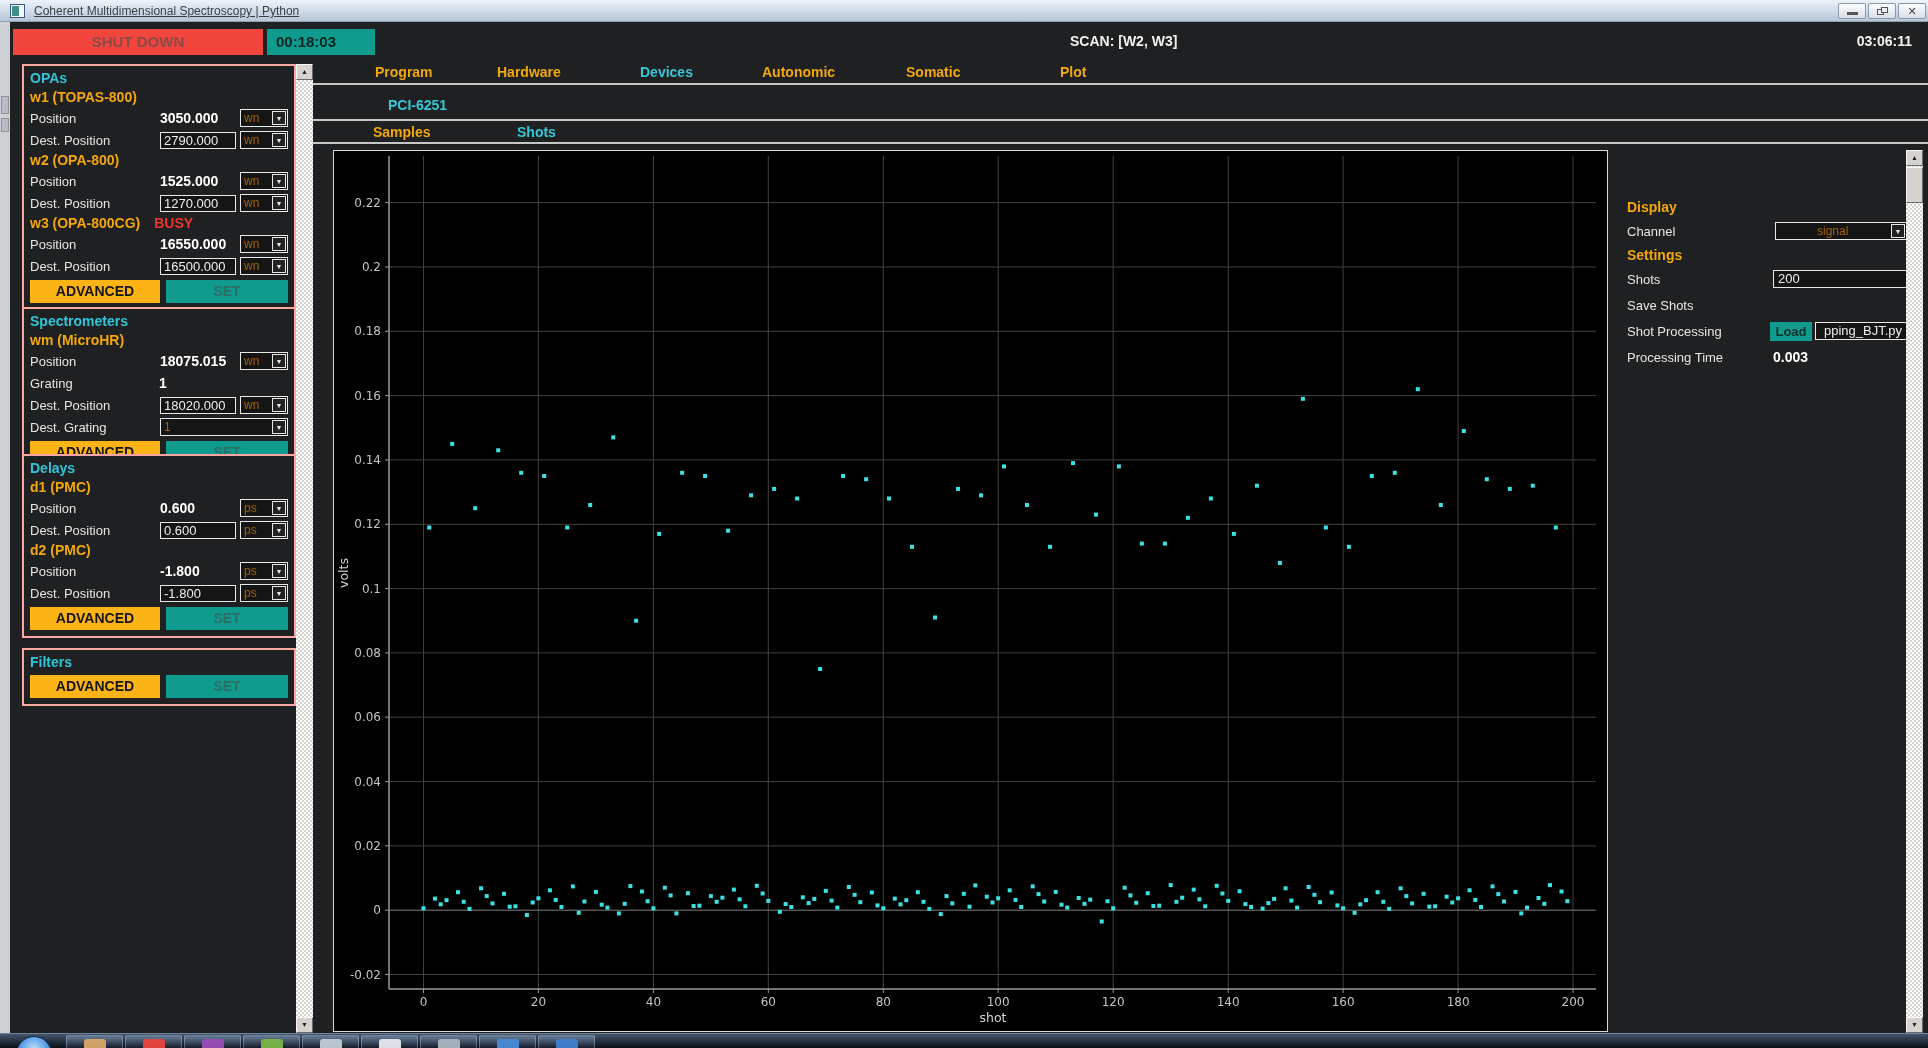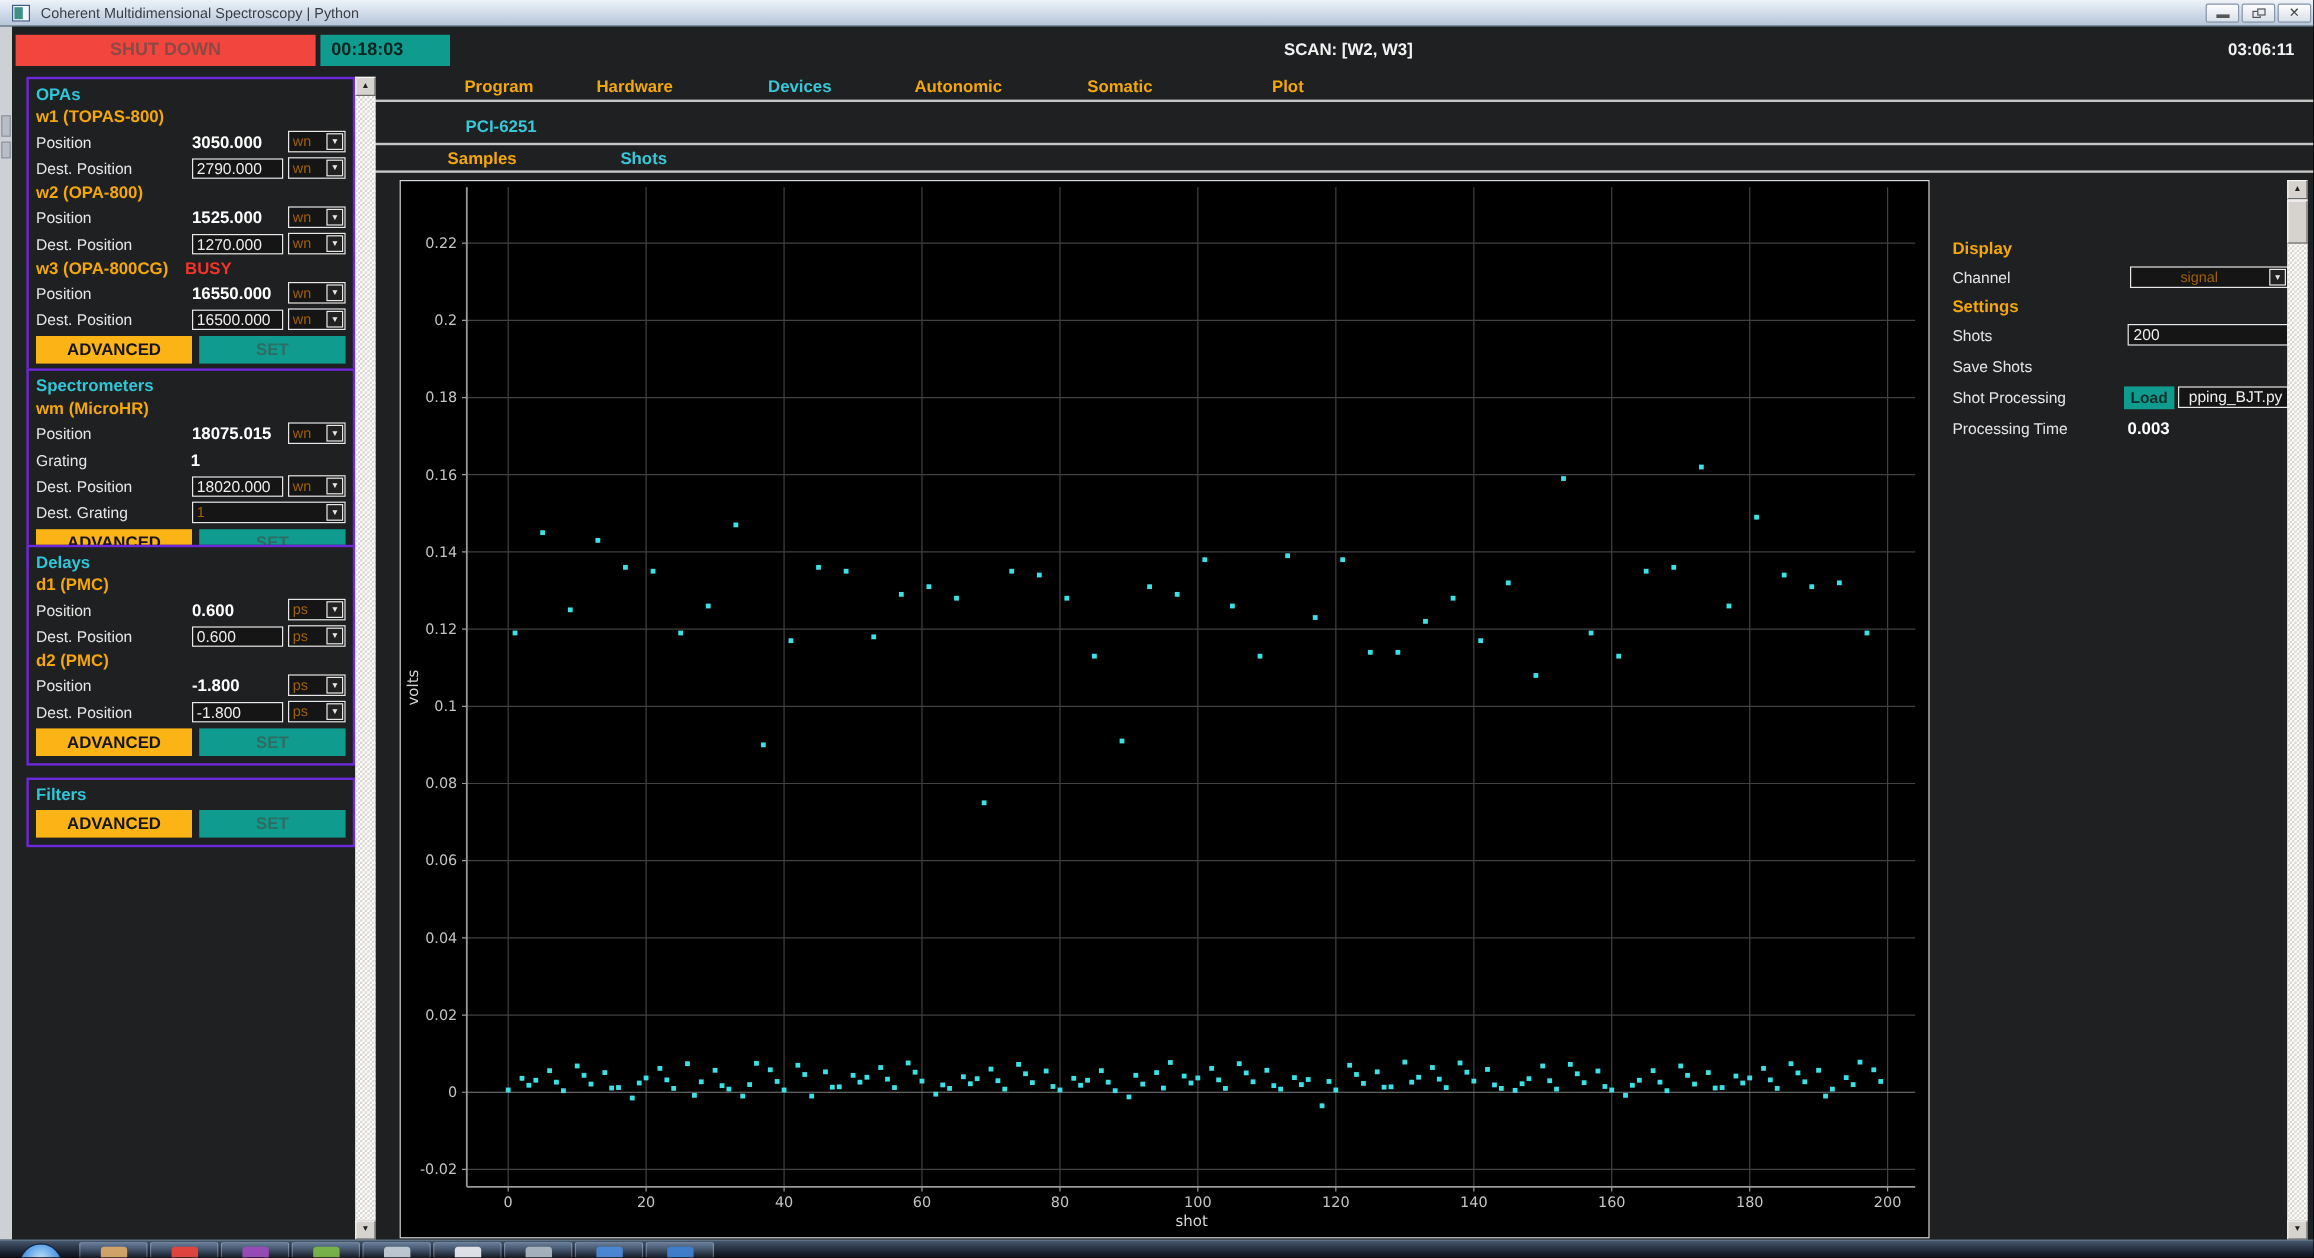--- a/index.html
+++ b/index.html
@@ -9,21 +9,21 @@
 
   
   .behind-strip { position:absolute; left:0; top:22px; width:10px; height:1011px; background:#cdd1d6; }
   .behind-widget { position:absolute; background:#b9bec4; border:1px solid #8f959c; }
 
   
   .titlebar { position:absolute; left:0; top:0; width:1928px; height:22px;
     background:linear-gradient(#eef3f9,#cfdae8 55%,#b7c6d9); border-bottom:1px solid #8fa0b4; }
   .title-icon { position:absolute; left:10px; top:4px; width:15px; height:14px; background:#f5f7fa; border:1px solid #3c5a86; }
   .title-icon .inner { position:absolute; left:1px; top:1px; width:7px; height:10px; background:#3f8f86; }
-  .title-text { position:absolute; left:34px; top:4px; font-size:12px; color:#3a3f45; }
+  .title-text { position:absolute; left:34px; top:4px; font-size:12px; color:#3a3f45;text-decoration:underline; }
   .win-btn { position:absolute; top:3px; width:28px; height:16px; border:1px solid #8796a9; border-radius:2px;
     background:linear-gradient(#fdfdfe,#d8dfe8); color:#444; font-size:9px; text-align:center; line-height:14px; }
   .win-btn .bar { position:absolute; left:8px; bottom:3px; width:11px; height:3px; background:#555; }
   .win-btn .sq1 { position:absolute; left:8px; top:5px; width:7px; height:6px; border:1px solid #555; }
   .win-btn .sq2 { position:absolute; left:12px; top:3px; width:7px; height:6px; border:1px solid #555; background:#e8edf3; }
 
   
   .btn-shutdown { position:absolute; left:13px; top:29px; width:250px; height:26px; background:#f2453d;
     color:#8d4a45; font-weight:bold; font-size:15px; text-align:center; line-height:26px; }
   .timer-box { position:absolute; left:267px; top:29px; width:108px; height:26px; background:#0f9b8e;
@@ -31,21 +31,21 @@
   .scan-label { position:absolute; left:1070px; top:33px; color:#f2f2f2; font-weight:bold; font-size:14px; }
   .clock { position:absolute; left:1772px; top:33px; width:140px; text-align:right; color:#f2f2f2; font-weight:bold; font-size:14px; }
 
   
   .tab-label { position:absolute; top:64px; font-weight:bold; font-size:14px; cursor:default; }
   .hr { position:absolute; left:308px; width:1620px; height:2px; background:#c6c6c6; }
   .device-tab { position:absolute; left:365px; top:97px; font-weight:bold; font-size:14px; color:#38c7d8;margin-left:23px; }
   .view-tab { position:absolute; top:124px; font-weight:bold; font-size:14px; }
 
   
-  .panel-box { position:absolute; left:22px; width:274px; border:2px solid #6d28d9; padding:3px 6px 6px 6px; background:#1f2021; }
+  .panel-box { position:absolute; left:22px; width:274px; border:2px solid #fca5a5; padding:3px 6px 6px 6px; background:#1f2021; }
   .sec-title { height:19px; color:#2fc6d8; font-weight:bold; font-size:14px; line-height:19px; }
   .grp-name { height:19px; color:#f3a70a; font-weight:bold; font-size:14px; line-height:19px; }
   .grp-name .busy { color:#f0342c; margin-left:14px; }
   .hw-row { display:flex; align-items:center; height:22px; color:#e5e5e5; font-size:13px; }
   .hw-row .lbl { flex:1; }
   .val { width:76px; color:#fff; font-weight:bold; font-size:14px; white-space:nowrap; overflow:hidden; margin-right:4px; }
   .val.plain { width:auto; flex:1; margin:0; }
   .field { width:76px; height:17px; border:1px solid #e8e8e8; background:#151515; color:#eee; font-size:13px;
     line-height:15px; padding:0 3px; margin-right:4px; white-space:nowrap; overflow:hidden; }
   .combo { width:48px; height:18px; border:1px solid #e8e8e8; background:#151515; display:flex; align-items:stretch; }
@@ -116,21 +116,21 @@
       </span>
     <span class="win-btn" style="left:1898px; line-height:15px; font-size:11px;"><span>✕</span></span>
   </div>
 
   <div class="btn-shutdown">SHUT DOWN</div>
   <div class="timer-box">00:18:03</div>
   <div class="scan-label">SCAN: [W2, W3]</div>
   <div class="clock">03:06:11</div>
 
   <div id="tab-row">
-      <span class="tab-label" style="left: 387px; color: rgb(242, 167, 13);">Program</span>
+      <span class="tab-label" style="left: 375px; color: rgb(242, 167, 13);">Program</span>
       <span class="tab-label" style="left: 497px; color: rgb(242, 167, 13);">Hardware</span>
       <span class="tab-label" style="left: 640px; color: rgb(56, 199, 216);">Devices</span>
       <span class="tab-label" style="left: 762px; color: rgb(242, 167, 13);">Autonomic</span>
       <span class="tab-label" style="left: 906px; color: rgb(242, 167, 13);">Somatic</span>
       <span class="tab-label" style="left: 1060px; color: rgb(242, 167, 13);">Plot</span>
     </div>
   <div class="hr" style="top:83px;"></div>
 
   <div class="device-tab">PCI-6251</div>
   <div class="hr" style="top:119px;"></div>

